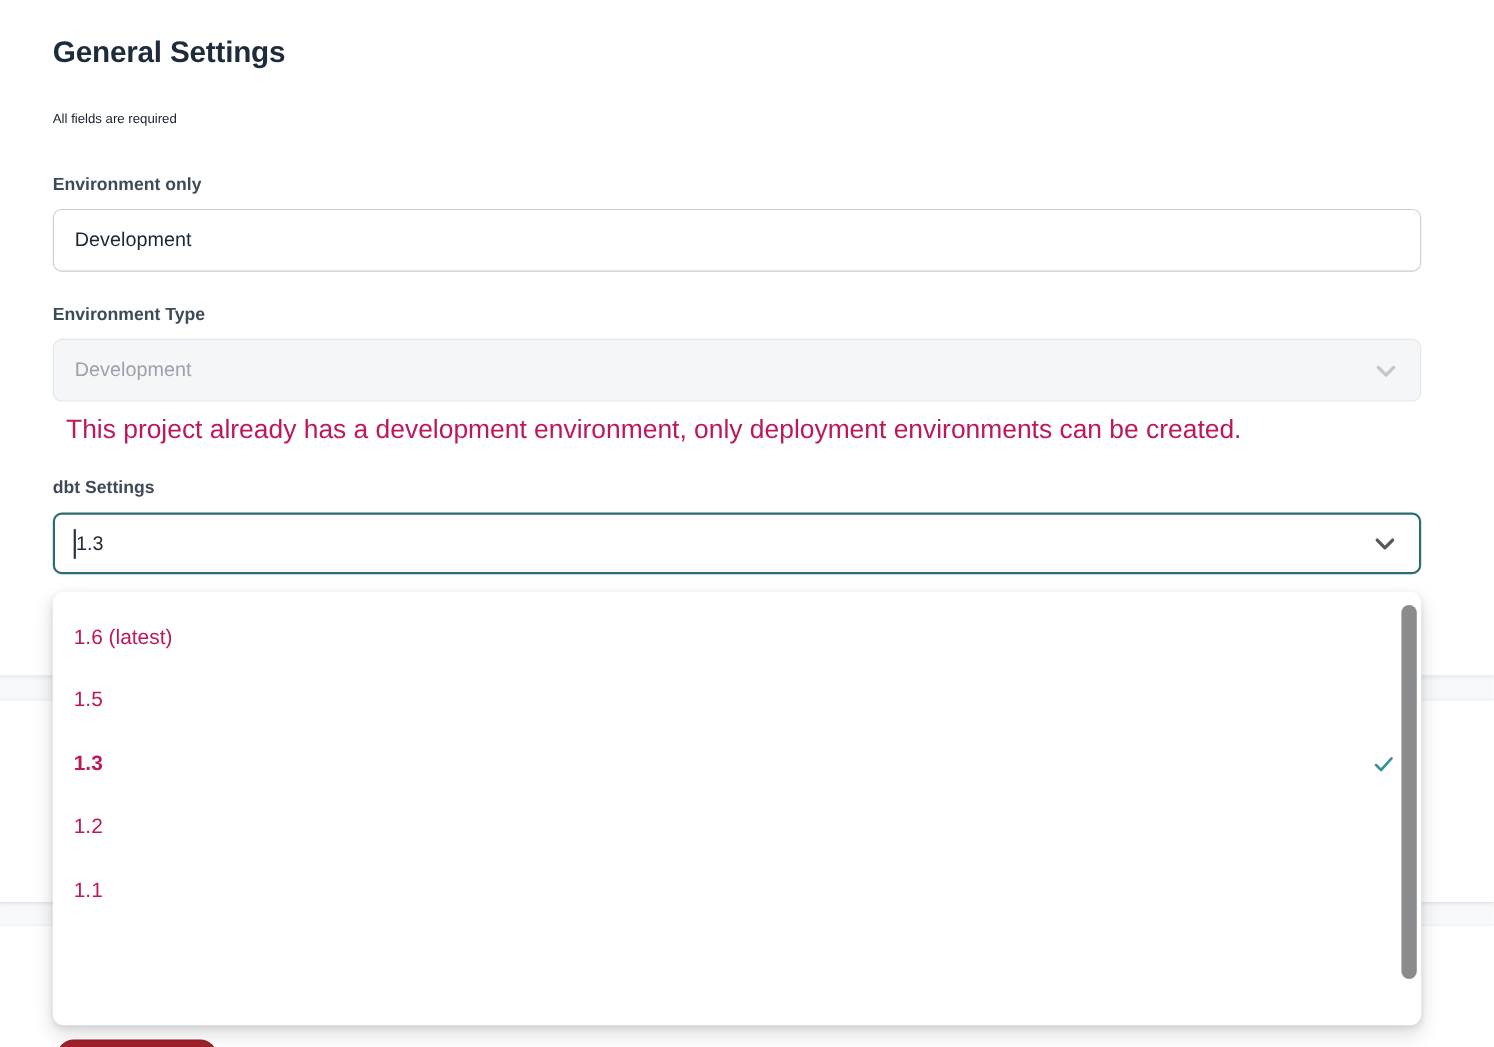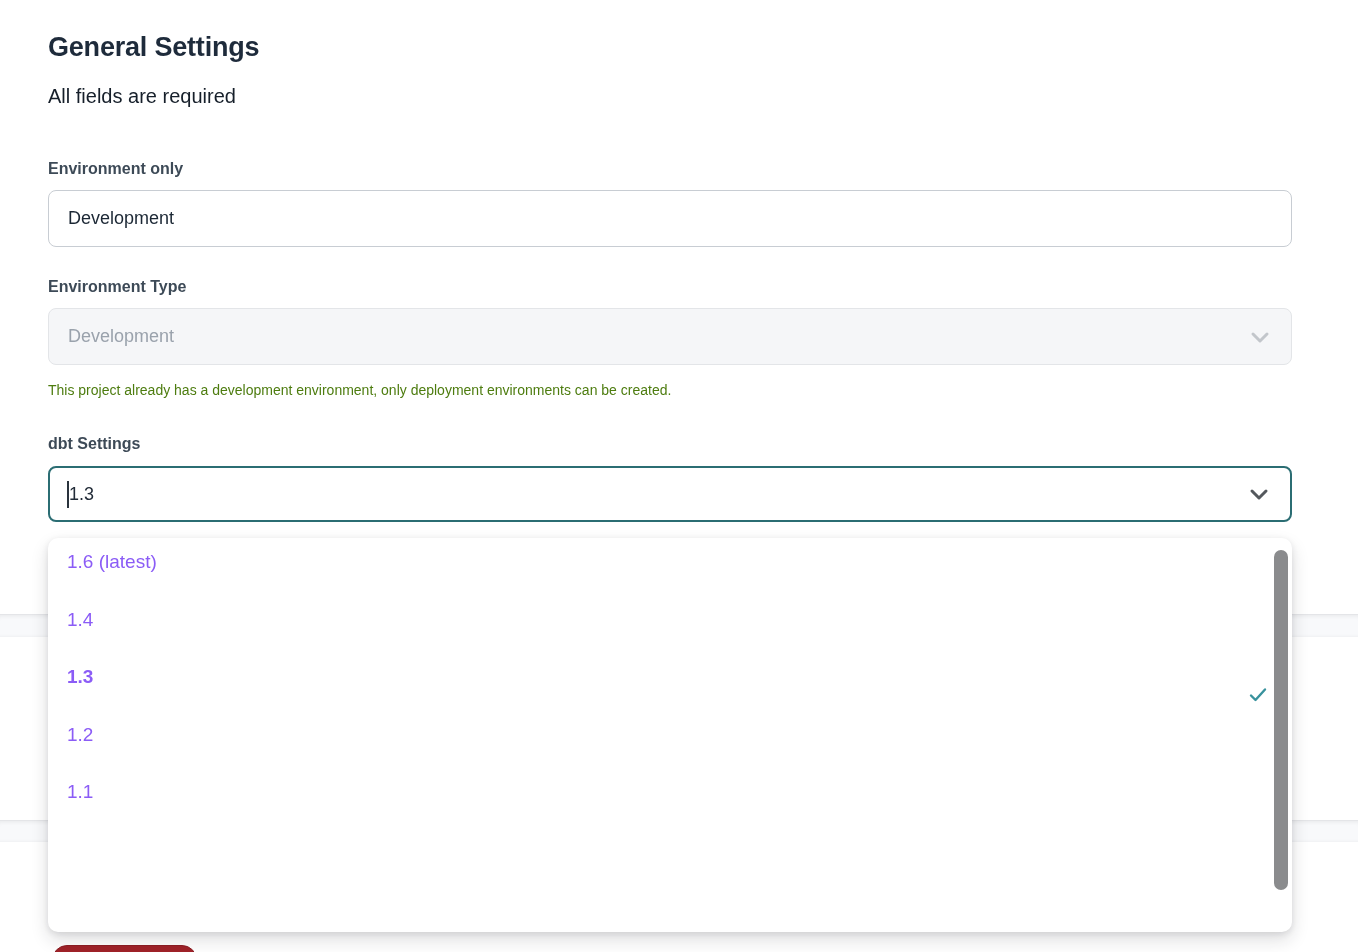--- a/index.html
+++ b/index.html
@@ -35,22 +35,22 @@
 
   
   .form { position: absolute; left: 48px; top: 0; width: 1244px; z-index: 1; }
 
   .page-title {
     position: absolute; top: 30px; left: 0;
     font-size: 27px; font-weight: 700; color: #1e2b3b;
     letter-spacing: -0.2px; line-height: 34px;
   }
   .page-subtitle {
-    position: absolute; top: 84px; left: 0;
-    font-size: 20px; color: #161f2a; line-height: 25px;
+    position: absolute; top: 96px; left: 0;
+    font-size: 12px; color: #161f2a; line-height: 25px;
   }
 
   .field-label {
     position: absolute; left: 0;
     font-size: 16px; font-weight: 700; color: #3d4a57; line-height: 20px;
   }
   .label-env-name { top: 159px; }
   .label-env-type { top: 277px; }
   .label-dbt-version { top: 434px; }
 
@@ -73,22 +73,22 @@
     font-size: 18px;
   }
   .select-disabled {
     top: 308px;
     background: #f5f6f8;
     border: 1px solid #e3e5e8;
     color: #9aa2ac;
     cursor: default;
   }
   .helper-text {
-    position: absolute; top: 378px; left: 0;
-    font-size: 14px; color: #4d7c0f; line-height: 25px;
+    position: absolute; top: 378px; left: 12px;
+    font-size: 24px; color: #be185d; line-height: 25px;
   }
 
   .combo-focused {
     top: 466px;
     height: 56px;
     background: #ffffff;
     border: 2px solid #2b6d73;
     color: #222c38;
     padding-left: 17px;
     cursor: text;
@@ -112,23 +112,23 @@
     background: #ffffff;
     border-radius: 10px;
     box-shadow: 0 2px 6px rgba(25,30,36,0.10), 0 8px 18px rgba(25,30,36,0.14);
     padding-top: 13px;
     overflow: hidden;
     z-index: 2;
   }
   .dd-item {
     position: relative;
     height: 57.5px;
-    display: flex; 
+    display: flex; align-items: center;
     padding-left: 19px; padding-right: 50px;
-    font-size: 19px; color: #8b5cf6;
+    font-size: 19px; color: #be185d;
     cursor: pointer;
   }
   .dd-item.selected { font-weight: 700; }
   .dd-check {
     position: absolute; right: 24px; top: 50%;
     transform: translateY(-50%);
     width: 20px; height: 20px;
   }
   .dd-scrollbar {
     position: absolute; right: 4px; top: 12px;
@@ -177,21 +177,21 @@
       </span>
     </div>
   </div>
 
   <div class="dropdown-panel">
 
     <div class="dd-item">
       <span>1.6 (latest)</span>
     </div>
     <div class="dd-item">
-      <span>1.4</span>
+      <span>1.5</span>
     </div>
     <div class="dd-item selected">
       <span>1.3</span>
       <span class="dd-check">
         <svg width="20" height="20" viewBox="0 0 20 20" fill="none">
           <path d="M3 10.5 L7.5 15 L17 4.5" stroke="#38929d" stroke-width="2.4" stroke-linecap="round" stroke-linejoin="round"></path>
         </svg>
       </span>
     </div>
     <div class="dd-item">

